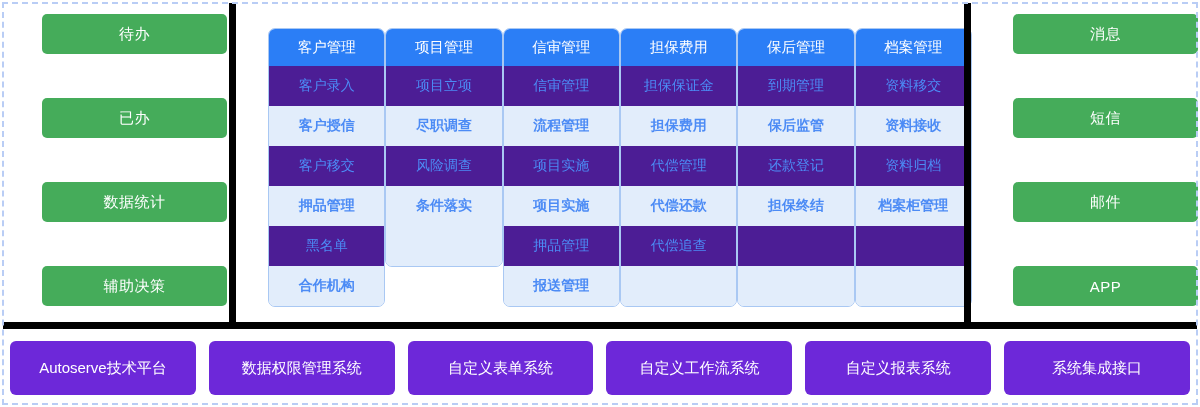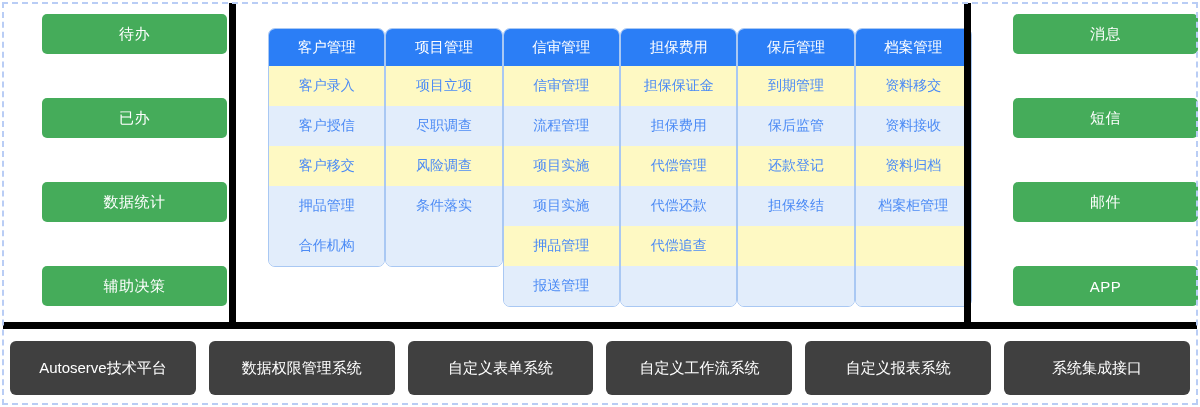--- a/index.html
+++ b/index.html
@@ -133,41 +133,41 @@
   .module-item {
     height: 40px;
     display: flex;
     align-items: center;
     justify-content: center;
     font-size: 14px;
     color: #4c8bf5;
     white-space: nowrap;
     user-select: none;
   }
-  .module-item.odd  { background: #fef9c3; font-family: Liberation Serif, serif; }
-  .module-item.even { background: #e2edfb; }
+  .module-item.odd  { background: #4c1d95; font-family: Liberation Serif, serif; }
+  .module-item.even { background: #e2edfb; font-weight: bold; }
   .module-item.empty { color: transparent; }
 
   
   .platform-bar {
     position: absolute;
     left: 0;
     top: 329px;
     width: 1200px;
     height: 78px;
     box-sizing: border-box;
     padding: 12px 10px 12px 10px;
     display: flex;
     gap: 13px;
   }
 
   .platform-btn {
     flex: 1 1 0;
     border-radius: 6px;
-    background: #404040;
+    background: #6d28d9;
     color: #ffffff;
     font-size: 15px;
     display: flex;
     align-items: center;
     justify-content: center;
     white-space: nowrap;
     user-select: none;
   }
 </style>
 </head>
@@ -198,20 +198,21 @@
         </div>
       </div>
 
     <div class="core-region" id="core-region">
         <div class="module-col">
           <div class="module-head">客户管理</div>
           <div class="module-item odd">客户录入</div>
           <div class="module-item even">客户授信</div>
           <div class="module-item odd">客户移交</div>
           <div class="module-item even">押品管理</div>
+          <div class="module-item odd">黑名单</div>
           <div class="module-item even">合作机构</div>
         </div>
         <div class="module-col">
           <div class="module-head">项目管理</div>
           <div class="module-item odd">项目立项</div>
           <div class="module-item even">尽职调查</div>
           <div class="module-item odd">风险调查</div>
           <div class="module-item even">条件落实</div>
           <div class="module-item even empty"></div>
         </div>

